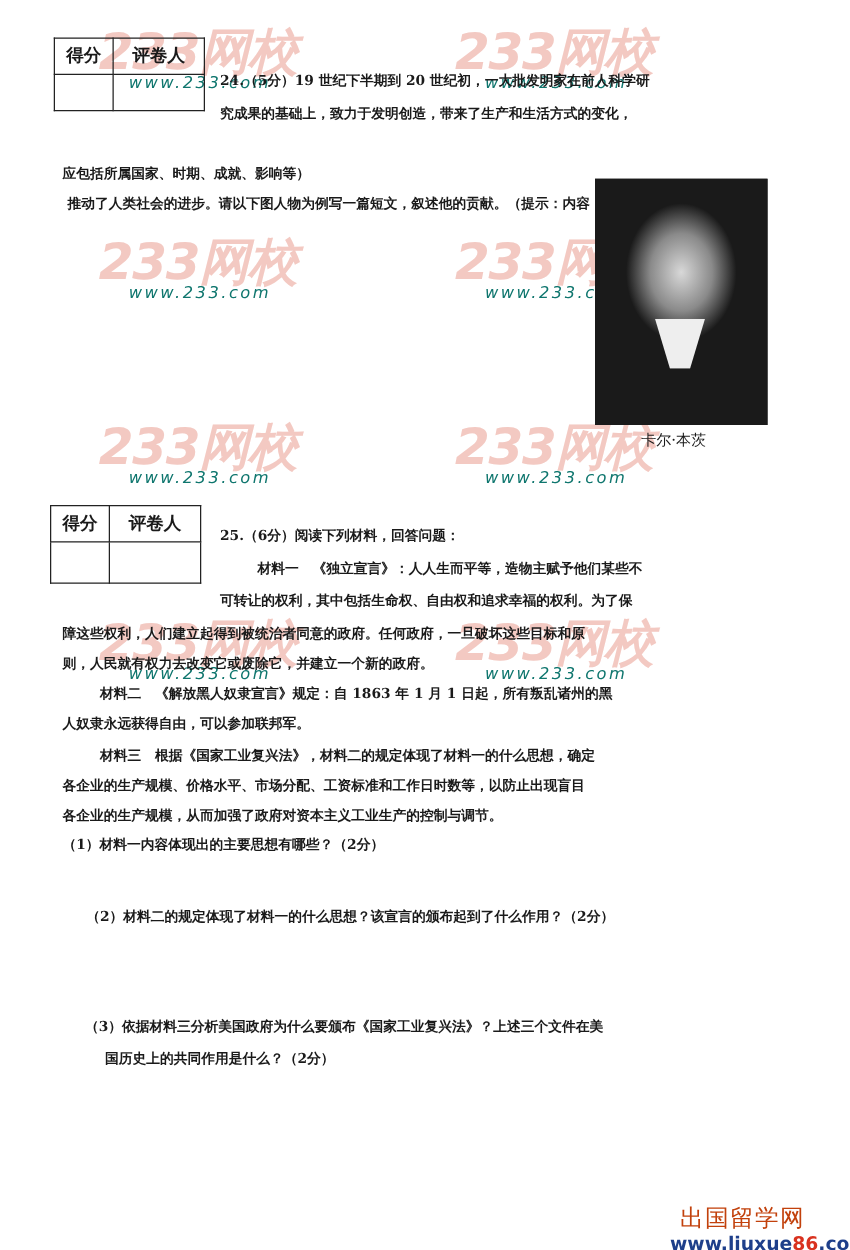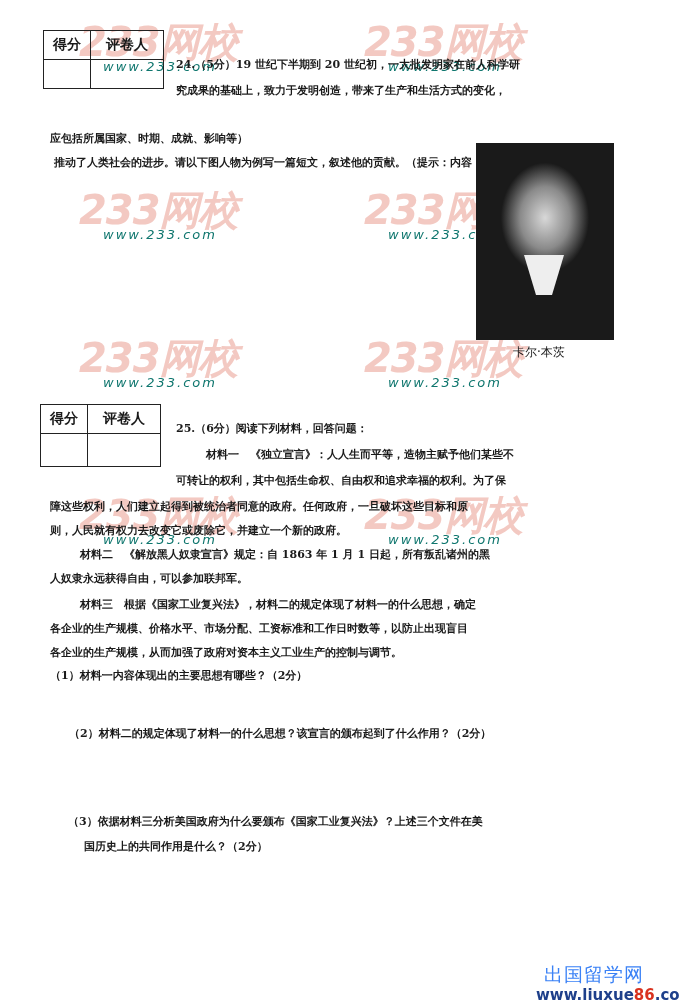--- a/index.html
+++ b/index.html
@@ -10,21 +10,21 @@
   .wm { position: absolute; color: #f3c9c2; font-family: "DejaVu Sans", sans-serif; font-weight: bold; font-style: italic; font-size: 40px; letter-spacing: -1px; line-height: 1; z-index: 0; margin-left: 24px; }
   .wm .url { display: block; font-size: 13px; letter-spacing: 2px; color: #0f766e; font-weight: normal; margin-left: 24px; margin-top: -2px; }
   .score-table { position: absolute; border-collapse: collapse; z-index: 1; font-family: "DejaVu Sans", sans-serif; font-weight: bold; font-size: 14px; }
   .score-table td { border: 1.5px solid #222; text-align: center; height: 26px; }
   .score-table td.c1 { width: 44px; }
   .score-table td.c2 { width: 70px; font-family: Liberation Mono, monospace; }
   .line { position: absolute; z-index: 1; font-size: 11px; font-weight: bold; white-space: nowrap; line-height: 22px; }
   .photo { position: absolute; left: 476px; top: 143px; width: 138px; height: 197px; background: radial-gradient(ellipse 40% 35% at 50% 38%, #d8d8d8 0%, #8a8a8a 45%, #1a1a1a 80%), #111; z-index: 1; }
   .photo .collar { position: absolute; left: 48px; top: 112px; width: 40px; height: 40px; background: #eee; clip-path: polygon(0 0, 100% 0, 70% 100%, 30% 100%); }
   .caption { position: absolute; left: 513px; top: 344px; font-size: 12px; z-index: 1; font-weight: normal; }
-  .footer-logo { position: absolute; left: 544px; top: 962px; font-family: "DejaVu Sans", sans-serif; font-size: 19px; color: #3b82f6; letter-spacing: 1px; }
+  .footer-logo { position: absolute; left: 544px; top: 962px; font-family: "DejaVu Sans", sans-serif; font-size: 19px; color: #c2410c; letter-spacing: 1px; }
   .footer-url { position: absolute; left: 536px; top: 986px; font-family: "DejaVu Sans", sans-serif; font-size: 15px; color: #1e3f8a; font-weight: bold; }
   .footer-url .hl { color: #d9321f; }
 </style>
 </head>
 <body>
 
 <div id="wm-layer">
     <div class="wm" style="left: 55px; top: 22px;">233网校<span class="url">www.233.com</span></div>
     <div class="wm" style="left: 340px; top: 22px;">233网校<span class="url">www.233.com</span></div>
     <div class="wm" style="left: 55px; top: 190px;">233网校<span class="url">www.233.com</span></div>

